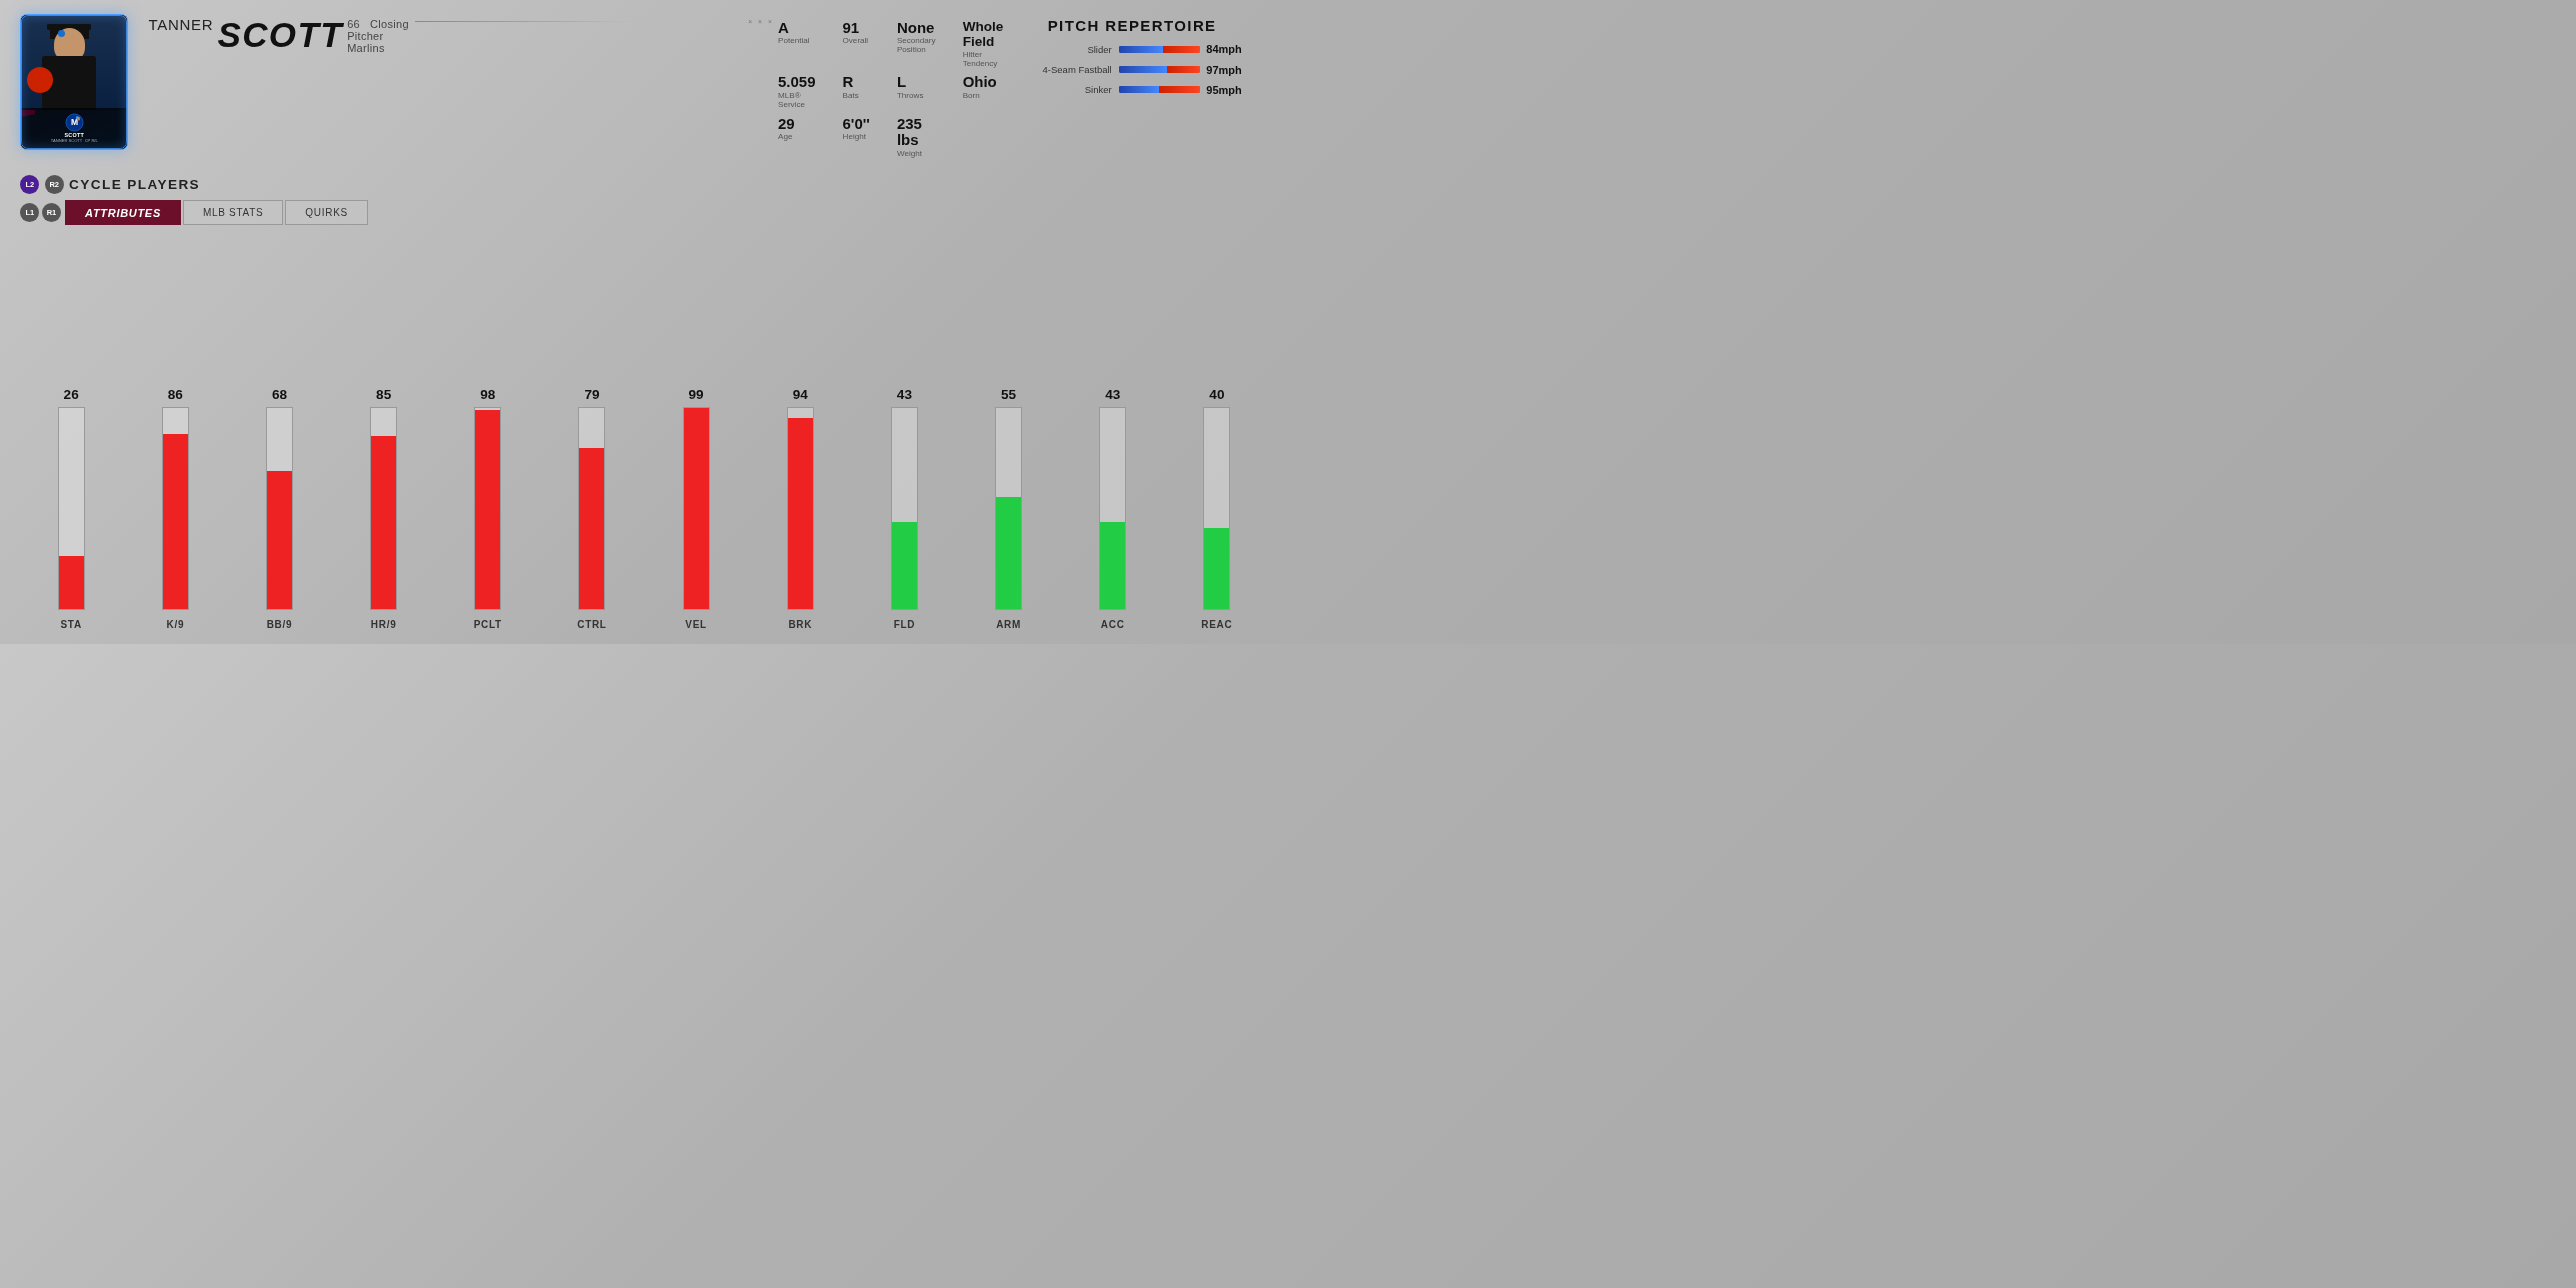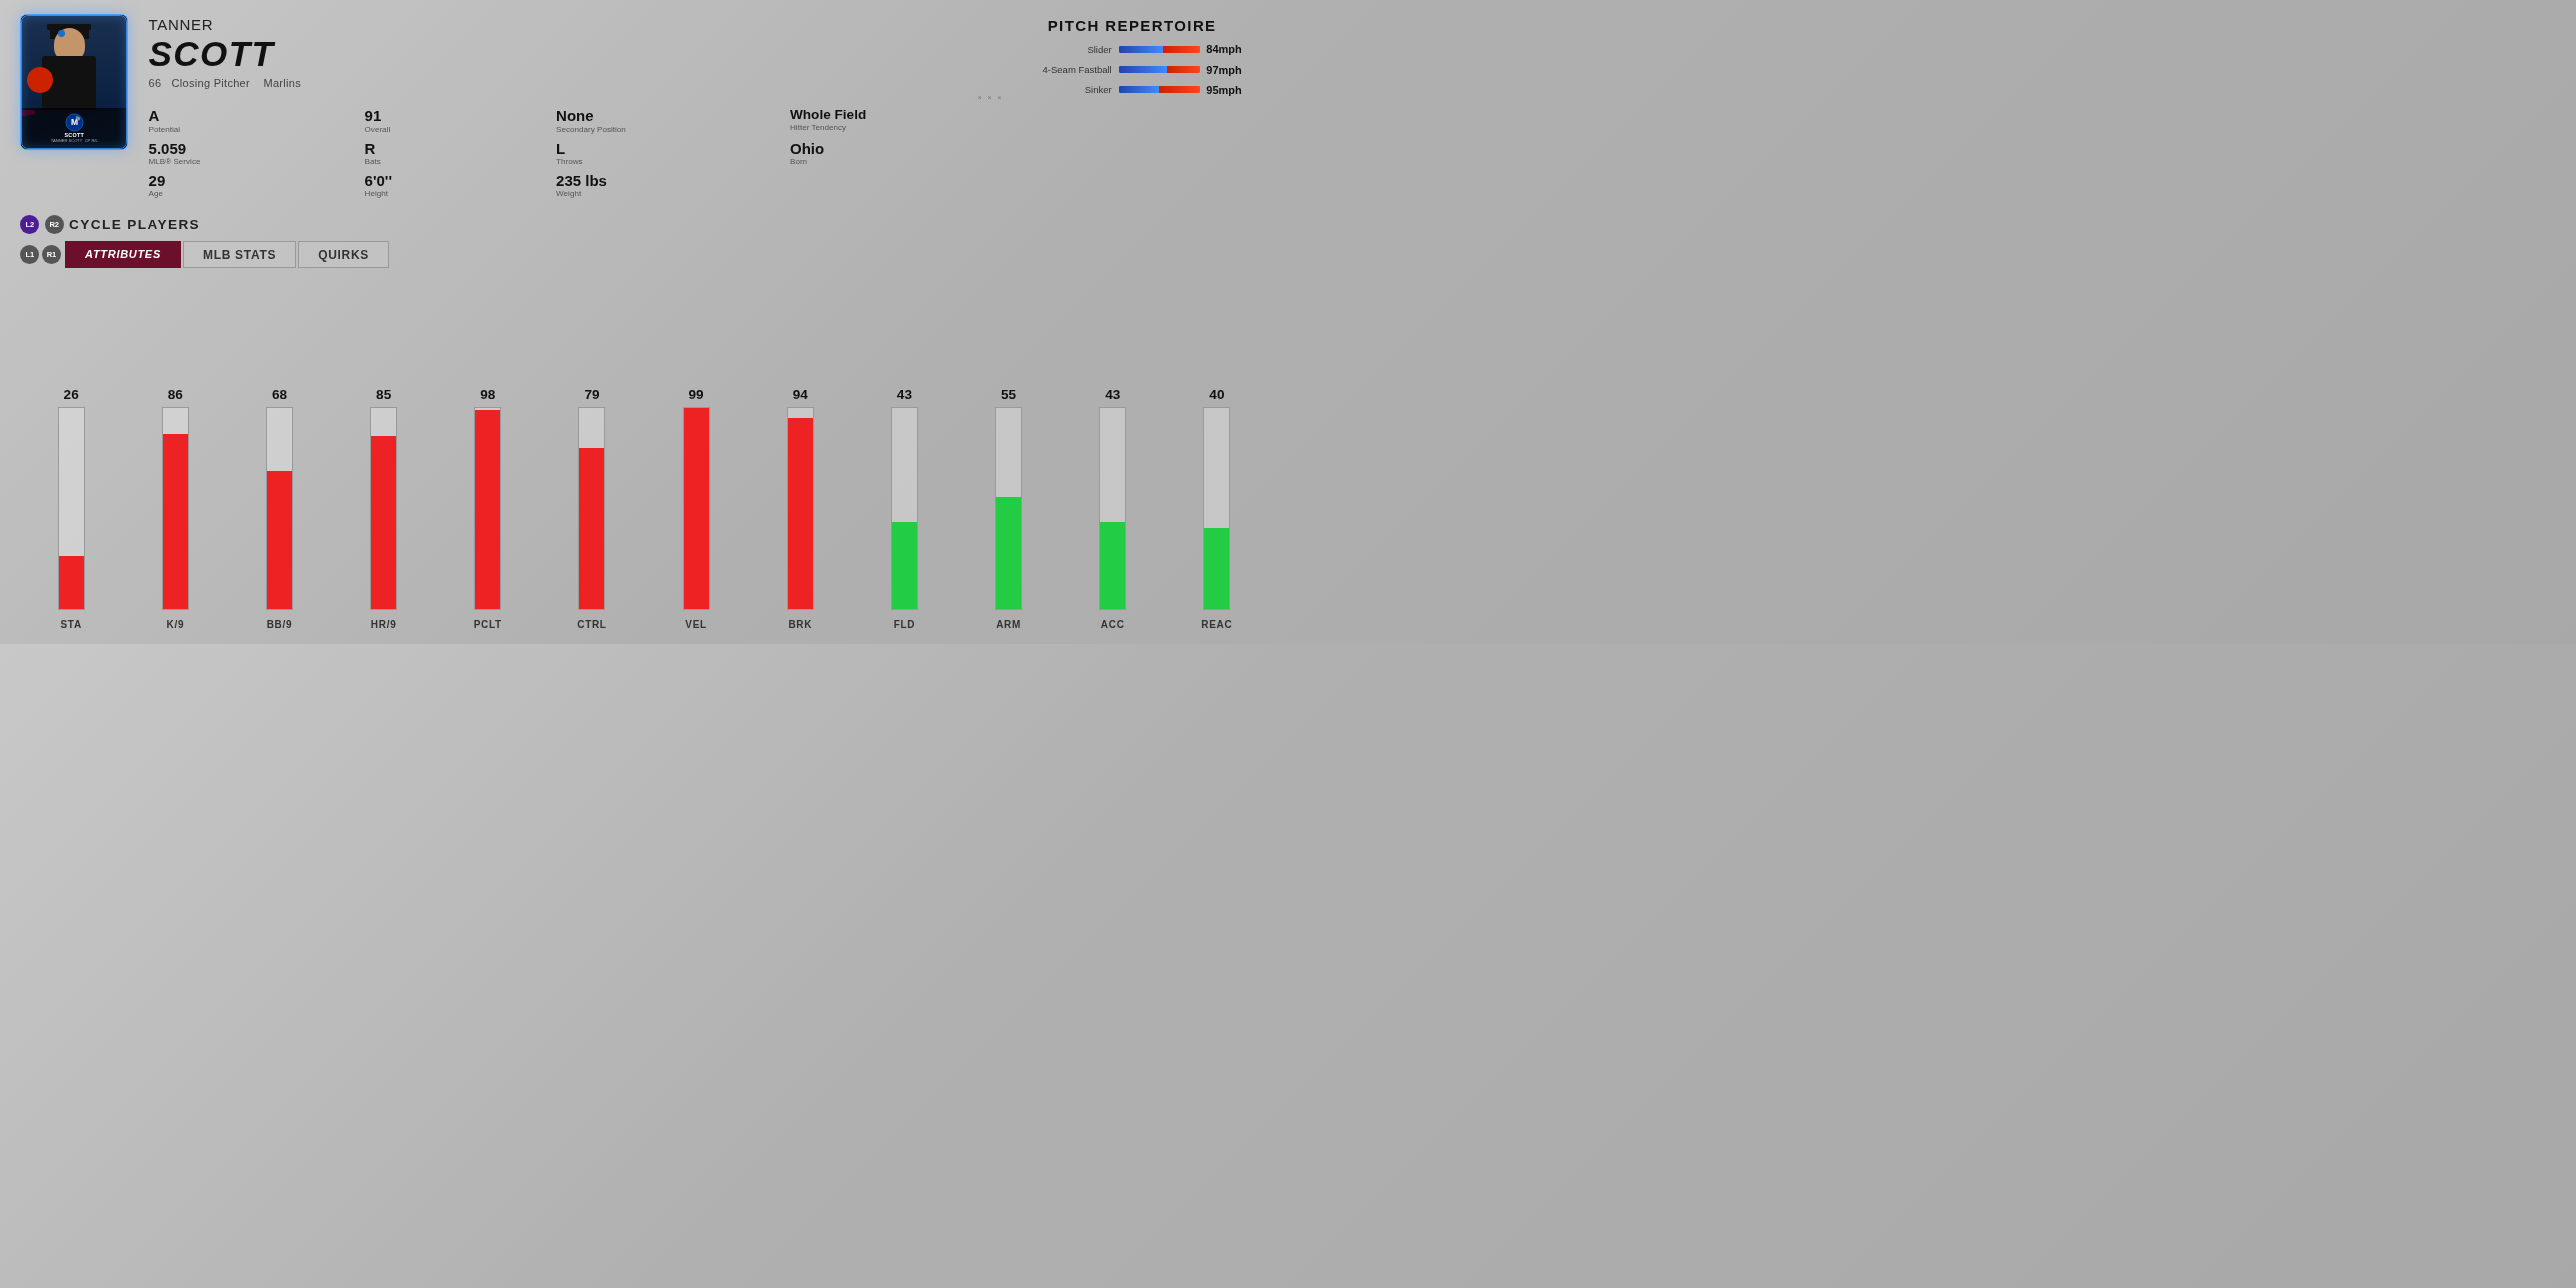--- a/index.html
+++ b/index.html
@@ -109,21 +109,21 @@
       border-radius: 6.8px;
       border: 1.4px solid rgba(74,158,255,0.8);
       box-shadow: inset 0 0 10.2px rgba(74,158,255,0.3);
       pointer-events: none;
     }
 
     
     .player-info {
       flex: 1;
       display: flex;
-      flex-direction: column;
+      flex-direction: row;
       gap: 4.1px;
       padding-top: 3.4px;
     }
 
     .player-first-name {
       font-size: 15px;
       font-weight: 400;
       color: #222;
       letter-spacing: 0.7px;
       line-height: 1;
@@ -297,22 +297,22 @@
     }
 
     .tab-badge-group {
       display: flex;
       gap: 2.7px;
       margin-right: 4.1px;
     }
 
     .tab-item {
       padding: 5.4px 19px;
-      font-size: 12px;
-      font-weight: 700;
+      font-size: 10px;
+      font-weight: 400;
       letter-spacing: 0.7px;
       cursor: pointer;
       border: 0.7px solid #999;
     }
 
     .tab-active {
       background: #6b0f2b;
       color: white;
       font-style: italic;
       font-weight: 900;

